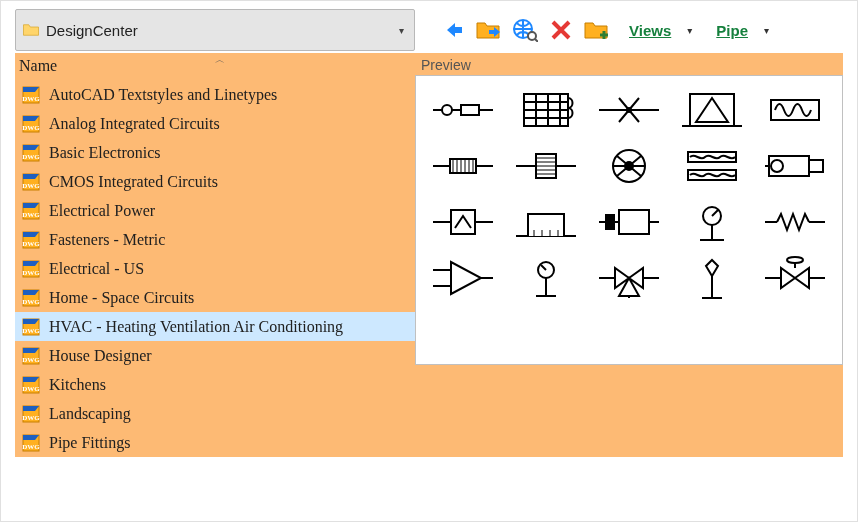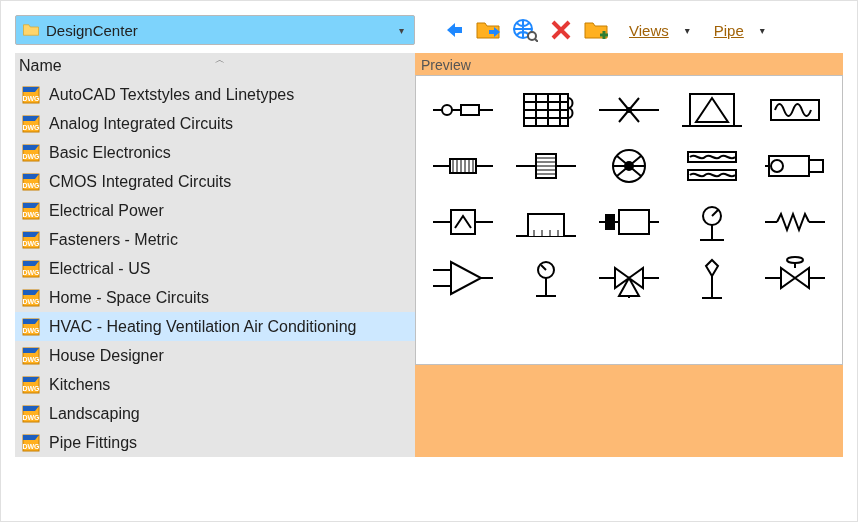--- a/index.html
+++ b/index.html
@@ -20,50 +20,52 @@
   }
   .toolbar {
     display: flex;
     align-items: center;
     gap: 8px;
     height: 34px;
   }
   .path-combo {
     display: flex;
     align-items: center;
-    background: #7dd3fc;
+    background: #e5e5e5;
     border: 1px solid #b8b8b8;
     border-radius: 2px;
-    height: 30px;
+    height: 42px;
     width: 400px;
     padding: 0 6px;
   }
   .folder-icon-svg { width: 18px; height: 18px; margin-right: 6px; }
   .path-label { flex: 1; font-size: 15px; color: #222; }
   .combo-arrow { font-size: 10px; color: #444; padding: 0 4px; }
   .tool-btn {
     width: 28px; height: 28px;
     display: flex; align-items: center; justify-content: center;
     cursor: pointer;
   }
   .menu-link {
     font-size: 15px;
     text-decoration: underline;
-    color: #a16207;
+    color: #15803d;
     cursor: pointer;
     margin-left: 10px;
+    font-weight: bold;
   }
   .menu-caret { font-size: 10px; color: #333; margin: 0 6px 0 8px; cursor: pointer; }
   .body-row {
     display: flex;
     margin-top: 6px;
   }
   .name-panel {
     width: 400px;
-    background: #e5e5e5;
+    background: #fdba74;
+    font-family: Liberation Serif, serif;
   }
   .name-header {
     font-size: 16px;
     padding: 4px 0 4px 4px;
     border-bottom: 1px solid transparent;
     position: relative;
   }
   .sort-caret {
     position: absolute;
     left: 50%;

